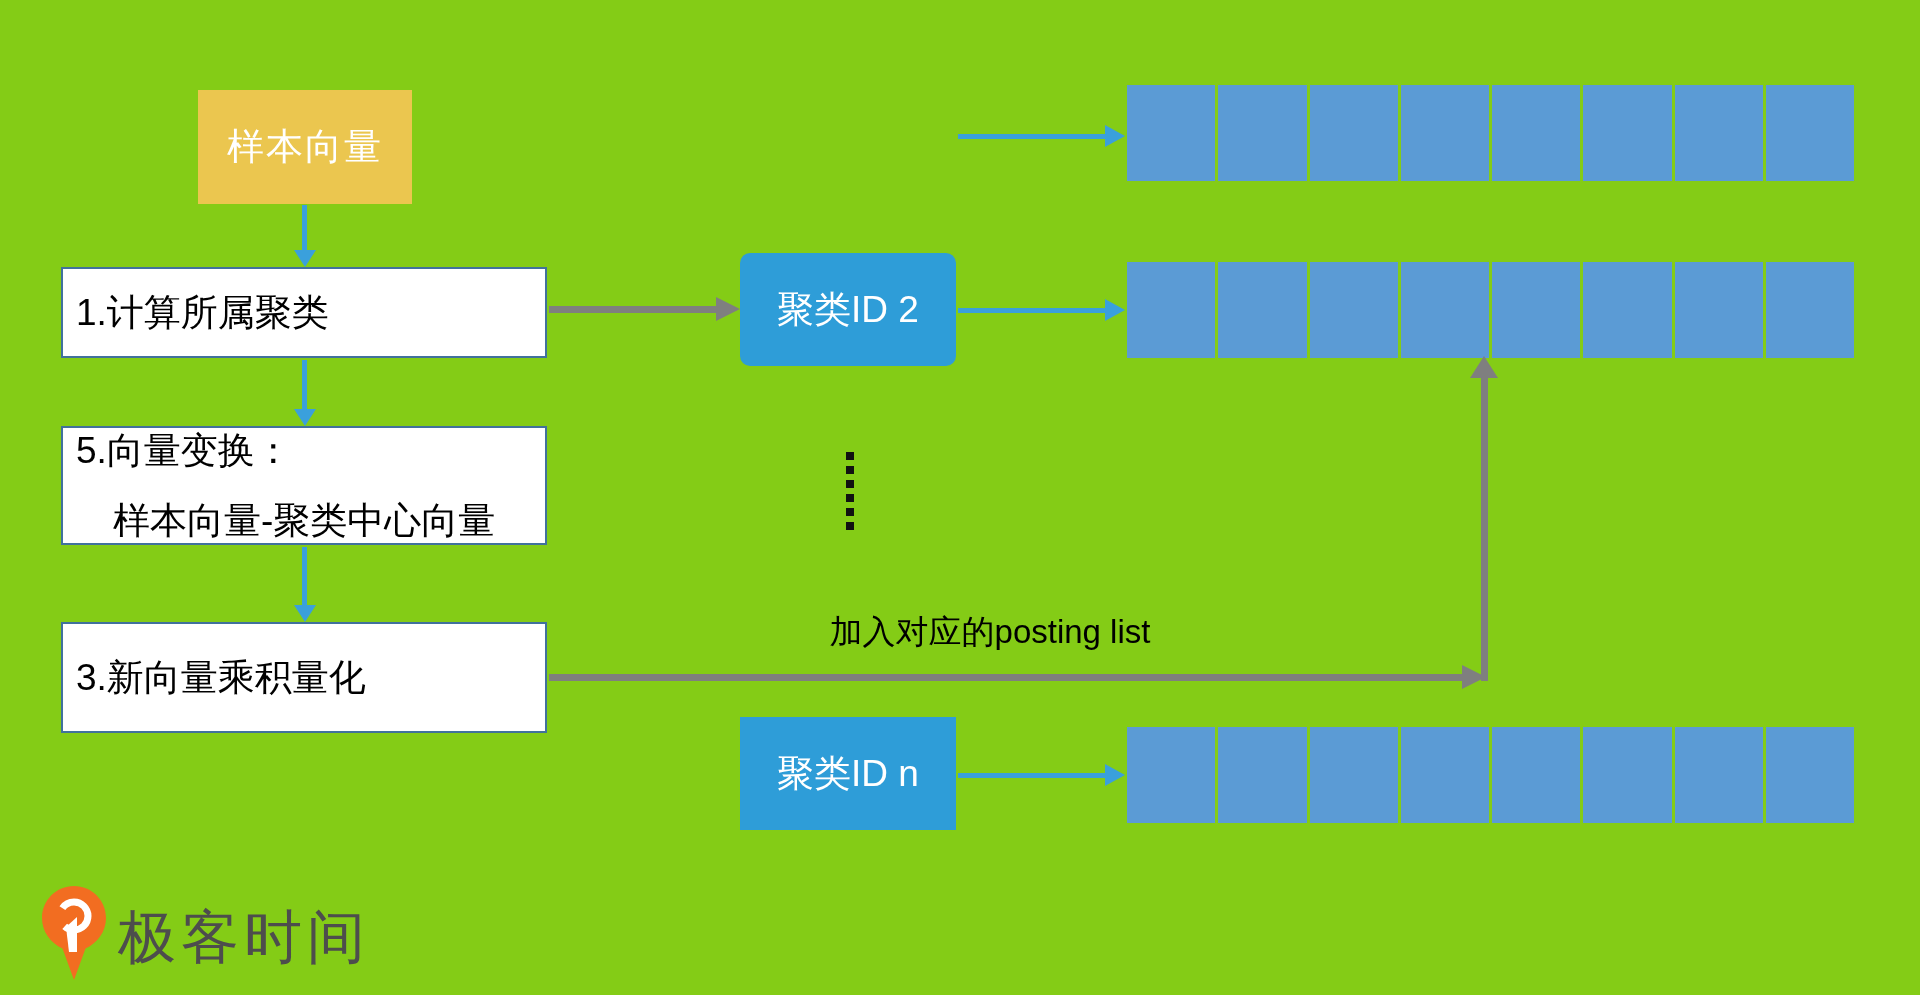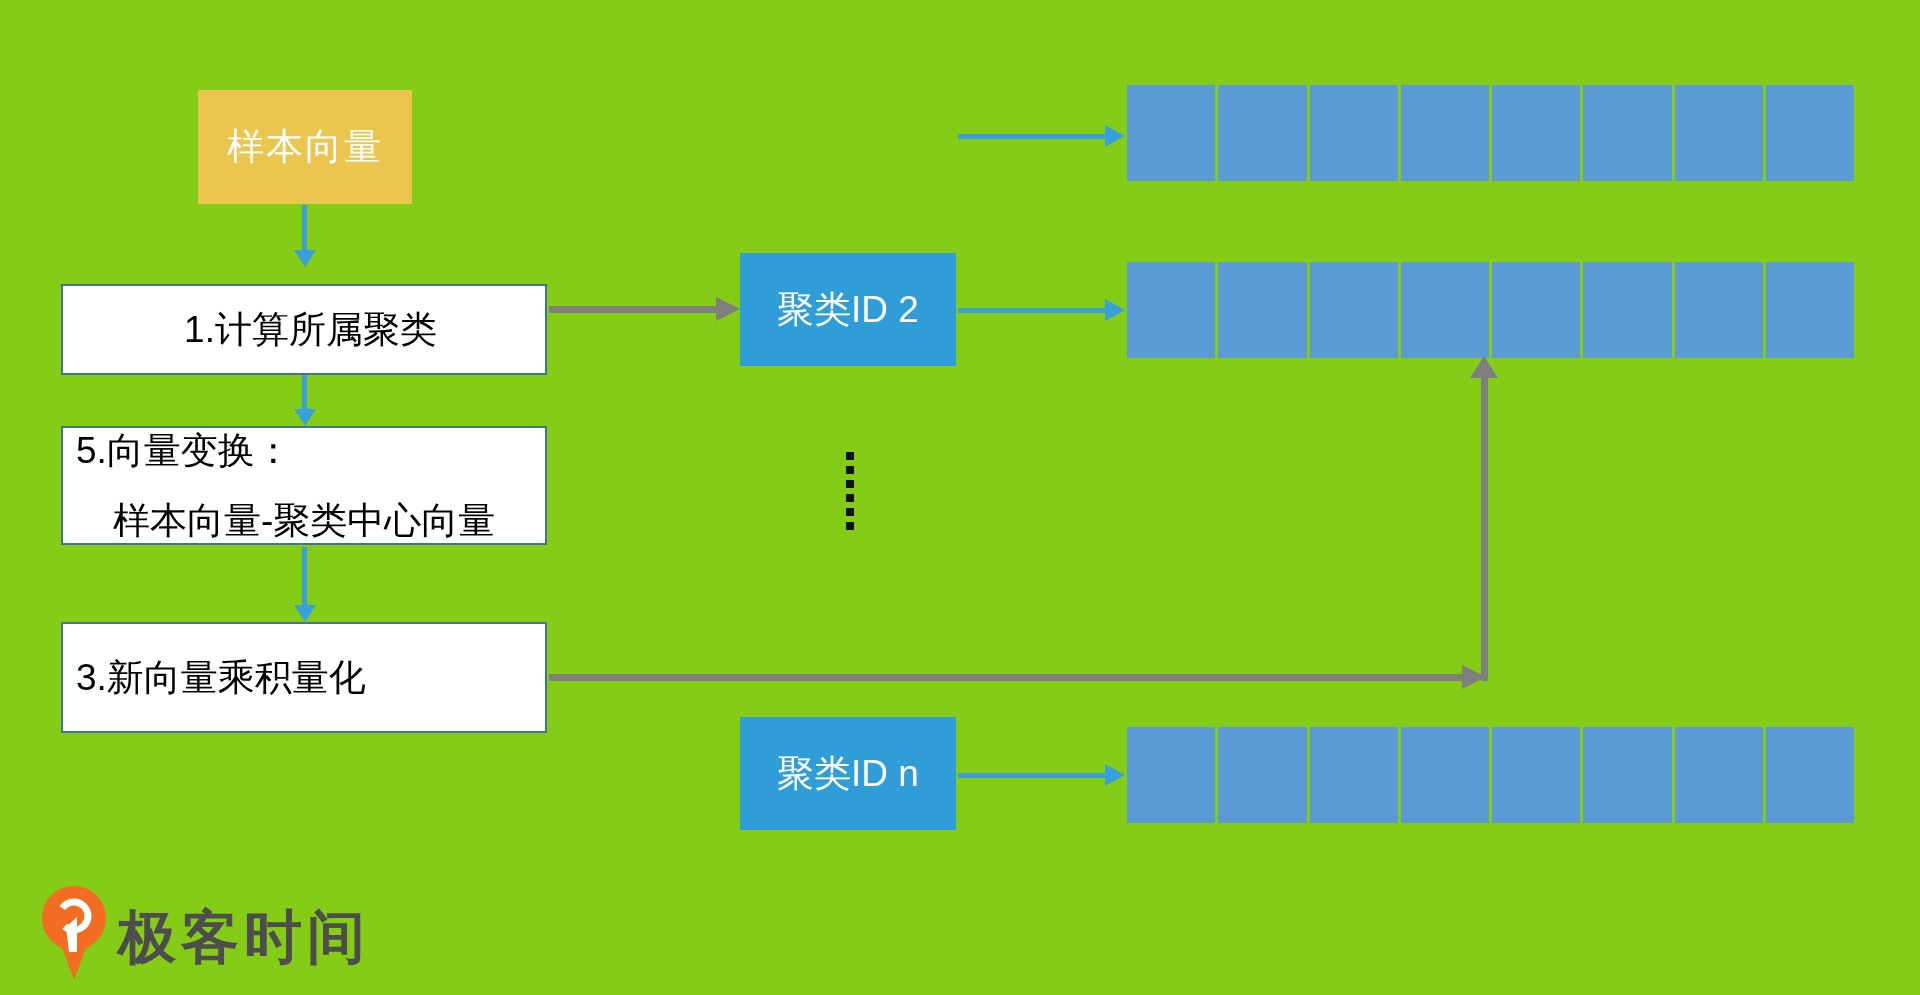--- a/index.html
+++ b/index.html
@@ -13,31 +13,31 @@
     position:absolute;left:198px;top:90px;width:214px;height:114px;
     background:var(--start-fill,#EBC64F);color:#fff;font-size:37px;
     display:flex;align-items:center;justify-content:center;letter-spacing:2px;
   }
   .step{
     position:absolute;left:61px;width:486px;background:#fff;
     border:2px solid var(--box-border,#41719C);box-sizing:border-box;
     display:flex;flex-direction:column;justify-content:center;
     font-size:37px;color:var(--text,#000);padding-left:13px;line-height:48px;
   }
-  .step1{top:284px;height:91px;text-align:center;}
+  .step1{top:267px;height:91px;}
   .step2{top:426px;height:119px;}
   .step3{top:622px;height:111px;}
   .step .line2{margin-left:37px;margin-top:22px;}
   
   .cluster{
     position:absolute;left:740px;width:216px;height:113px;
     background:var(--cluster-fill,#2E9DD8);color:#fff;font-size:37px;
     display:flex;align-items:center;justify-content:center;
   }
-  .cluster1{top:82px;} .cluster2{top:253px;} .clustern{top:684px;margin-top:33px;}
+  .cluster1{top:82px;} .cluster2{top:253px;border-radius:10px;} .clustern{top:684px;margin-top:33px;}
   
   .plrow{position:absolute;left:1127px;width:727px;height:96px;display:flex;gap:3px;}
   .plrow1{top:85px;} .plrow2{top:262px;} .plrown{top:727px;}
   .plcell{flex:1 1 0;background:var(--cell-fill,#5B9BD5);}
   
   .vdots{position:absolute;left:846px;top:452px;display:flex;flex-direction:column;gap:6px;}
   .vdots .dot{width:8px;height:8px;background:#111;}
   
   .annotation{
     position:absolute;left:640px;top:610px;width:700px;text-align:center;
@@ -59,21 +59,21 @@
   .a3-line{left:302px;top:547px;height:59px;} .a3-head{left:294px;top:605px;}
   .g1-line{left:549px;top:306px;width:170px;} .g1-head{left:716px;top:297px;}
   .b1-line{left:958px;top:134px;width:150px;} .b1-head{left:1105px;top:125px;}
   .b2-line{left:958px;top:308px;width:150px;} .b2-head{left:1105px;top:299px;}
   .bn-line{left:958px;top:773px;width:150px;} .bn-head{left:1105px;top:764px;}
   .e-hline{left:549px;top:674px;width:915px;} .e-hhead{left:1462px;top:665px;}
   .e-vline{left:1481px;top:378px;height:303px;} .e-vhead{left:1470px;top:356px;}
   
   .logo-icon{position:absolute;left:42px;top:886px;width:64px;height:94px;}
   .logo-text{
-    position:absolute;left:118px;top:899px;font-size:58px;font-weight:bold;
+    position:absolute;left:118px;top:899px;font-size:58px;font-weight:normal;
     color:var(--logo-text,#4D4D4D);letter-spacing:5px;
   }
 </style>
 </head>
 <body>
 
 <div class="canvas">
 
   <div class="start-box">样本向量</div>
 
@@ -141,20 +141,21 @@
 
   <div class="vdots">
       <div class="dot"></div>
       <div class="dot"></div>
       <div class="dot"></div>
       <div class="dot"></div>
       <div class="dot"></div>
       <div class="dot"></div>
     </div>
 
+  <div class="annotation">加入对应的posting list</div>
 
   <div class="hline-gray e-hline"></div>
   <div class="tri tri-right-gray e-hhead"></div>
   <div class="vline-gray e-vline"></div>
   <div class="tri tri-up-gray e-vhead"></div>
 
   <svg class="logo-icon" viewBox="0 0 64 94">
     <path d="M32 0 C14.3 0 0 14.3 0 32 C0 45.5 8.5 57 20.5 62.5 L32 94 L43.5 62.5 C55.5 57 64 45.5 64 32 C64 14.3 49.7 0 32 0 Z" fill="var(--logo-orange,#F26D21)"></path>
     <circle cx="32" cy="30" r="14" fill="none" stroke="#ffffff" stroke-width="7" stroke-dasharray="68 20" stroke-dashoffset="-52"></circle>
     <polygon points="24,41 35,31 35,66 27,66" fill="#ffffff"></polygon>

